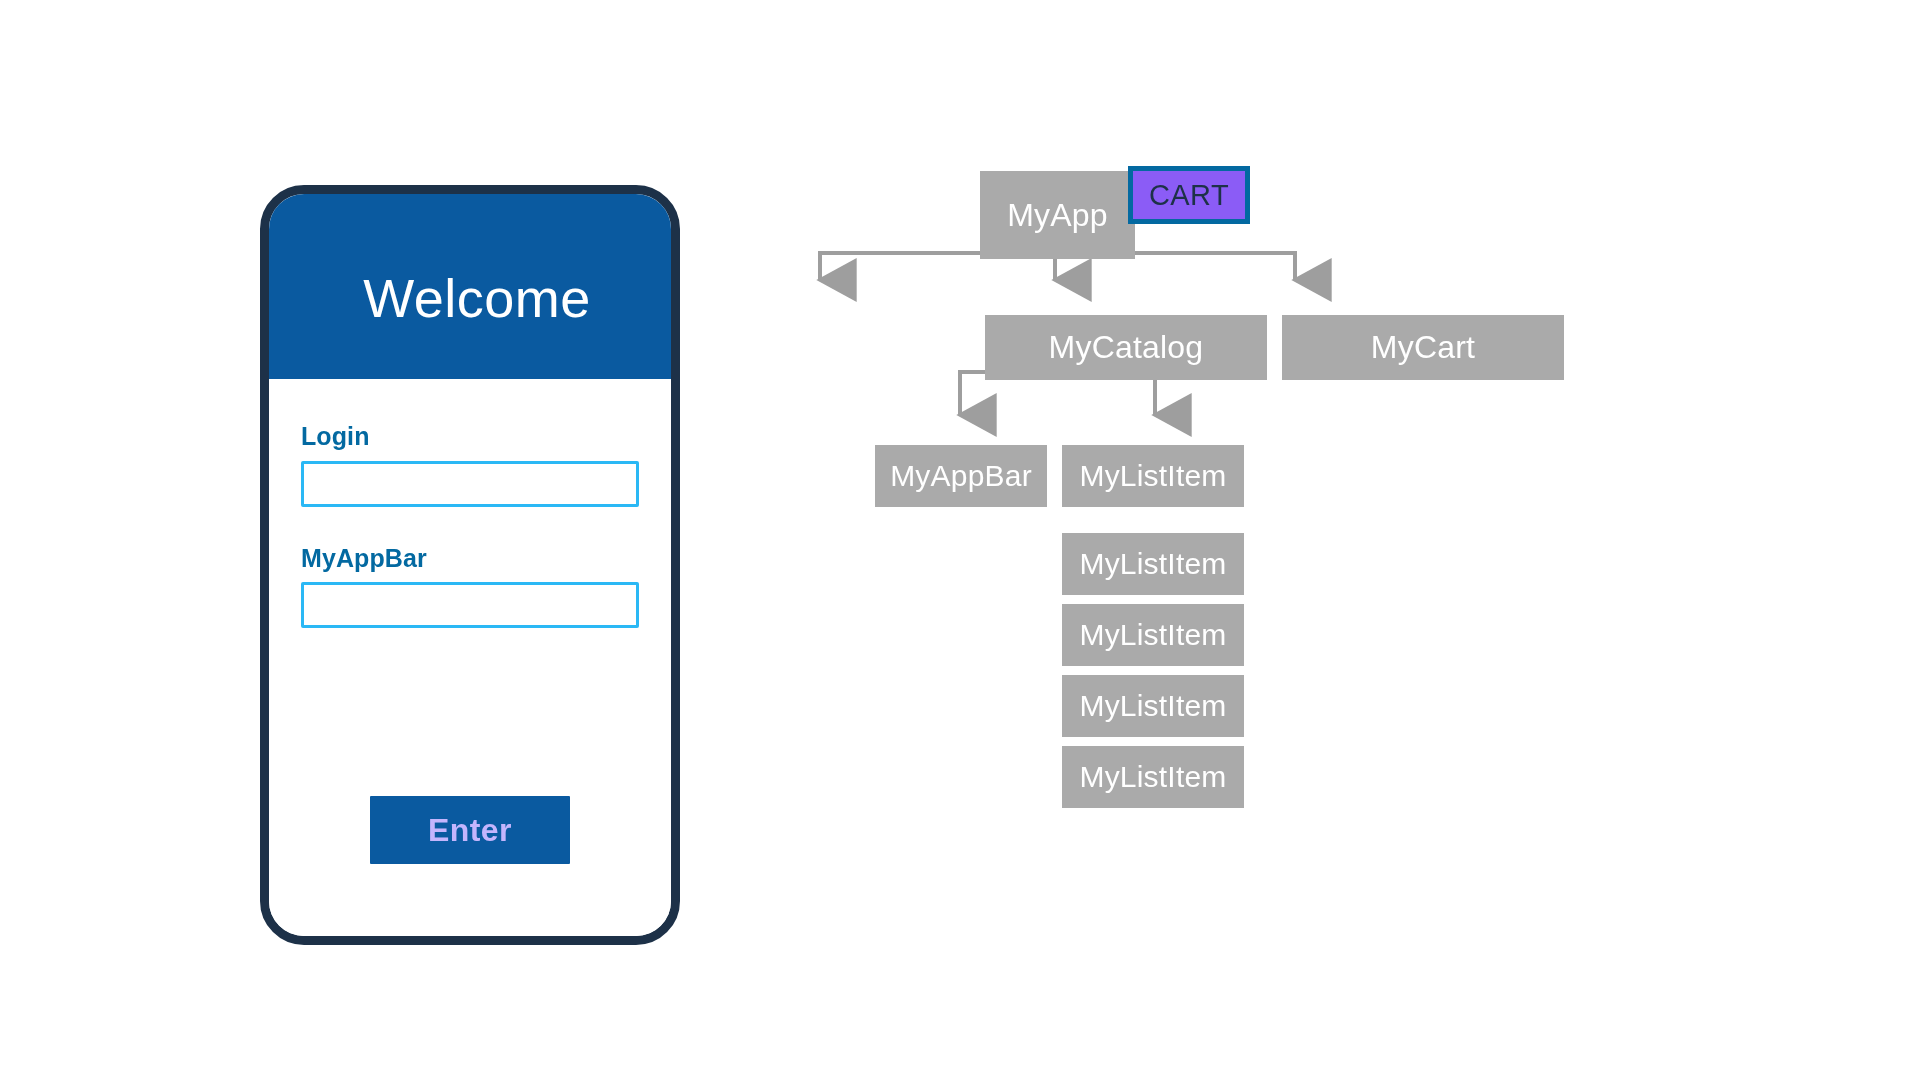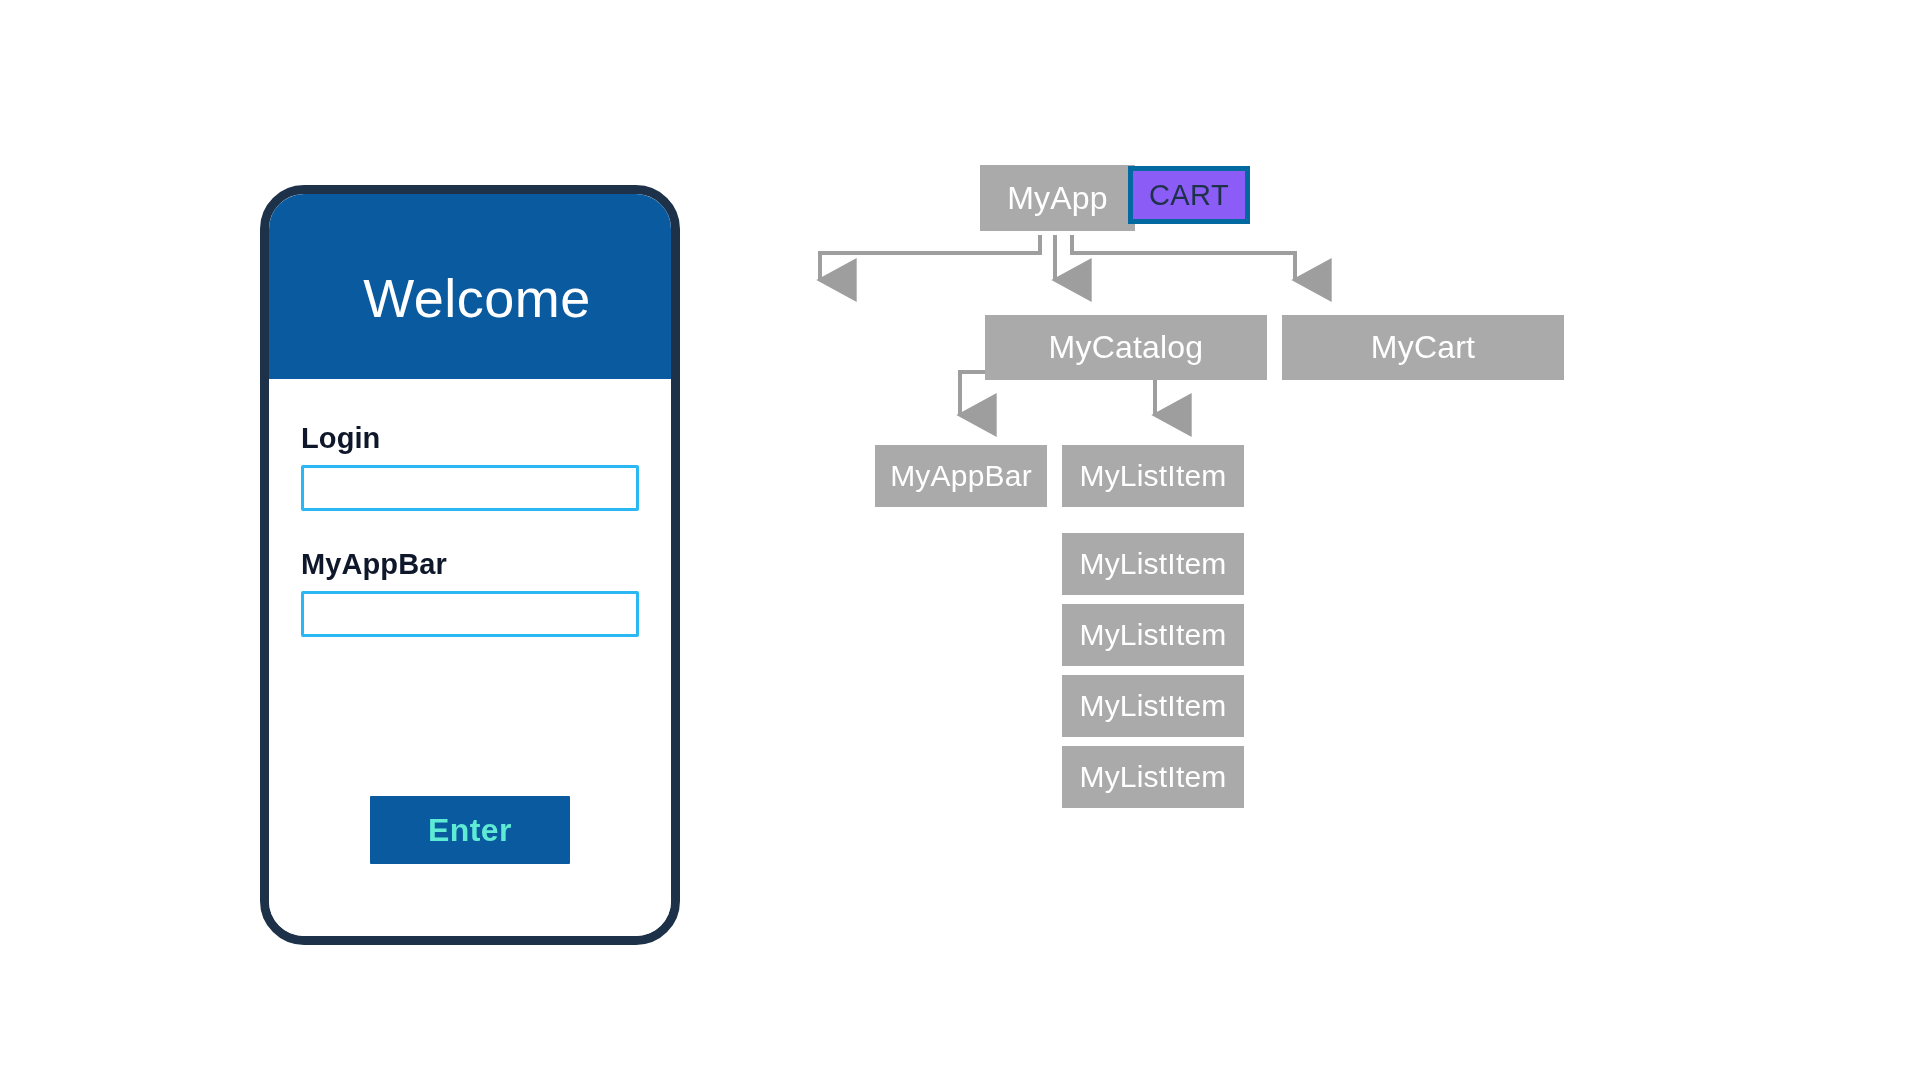--- a/index.html
+++ b/index.html
@@ -51,22 +51,22 @@
   }
   .phone-body {
     flex: 1 1 auto;
     background: #ffffff;
     padding: 44px 32px 0 32px;
     box-sizing: border-box;
     display: flex;
     flex-direction: column;
   }
   .field-label {
-    color: #0f172a;
-    font-size: 29px;
+    color: #0369a1;
+    font-size: 25px;
     font-weight: 700;
     letter-spacing: 0.1px;
     margin: 0 0 10px 0;
     line-height: 1.1;
   }
   .field-label.second { margin-top: 38px; }
   .field-input {
     display: block;
     width: 100%;
     height: 46px;
@@ -81,21 +81,21 @@
     padding: 0 8px;
   }
   .enter-wrap {
     margin-top: auto;
     margin-bottom: 72px;
     display: flex;
     justify-content: center;
   }
   .enter-button {
     background: #0a5aa0;
-    color: #5eead4;
+    color: #c4b5fd;
     border: none;
     font-family: "Liberation Sans", sans-serif;
     font-size: 32px;
     font-weight: 700;
     letter-spacing: 0.4px;
     width: 200px;
     height: 68px;
     border-radius: 1px;
     cursor: pointer;
   }
@@ -183,21 +183,21 @@
       <path d="M 215,95 L 215,140" marker-end="url(#arrow)"></path>
 
       <path d="M 232,95 L 232,113 L 455,113 L 455,140" marker-end="url(#arrow)"></path>
 
       <path d="M 200,207 L 200,232 L 120,232 L 120,275" marker-end="url(#arrow)"></path>
 
       <path d="M 232,207 L 232,232 L 315,232 L 315,275" marker-end="url(#arrow)"></path>
     </g>
   </svg>
 
-  <div class="node" style="left:140px; top:25px; width:155px; height:66px;">
+  <div class="node" style="left:140px; top:31px; width:155px; height:88px;">
     <span>MyApp</span>
   </div>
   <div class="cart-badge" style="left:288px; top:26px; width:122px; height:58px;">
     <span>CART</span>
   </div>
 
   <div class="node" style="left:145px; top:175px; width:282px; height:65px;text-align:center;">
     <span>MyCatalog</span>
   </div>
   <div class="node" style="left:442px; top:175px; width:282px; height:65px;">

